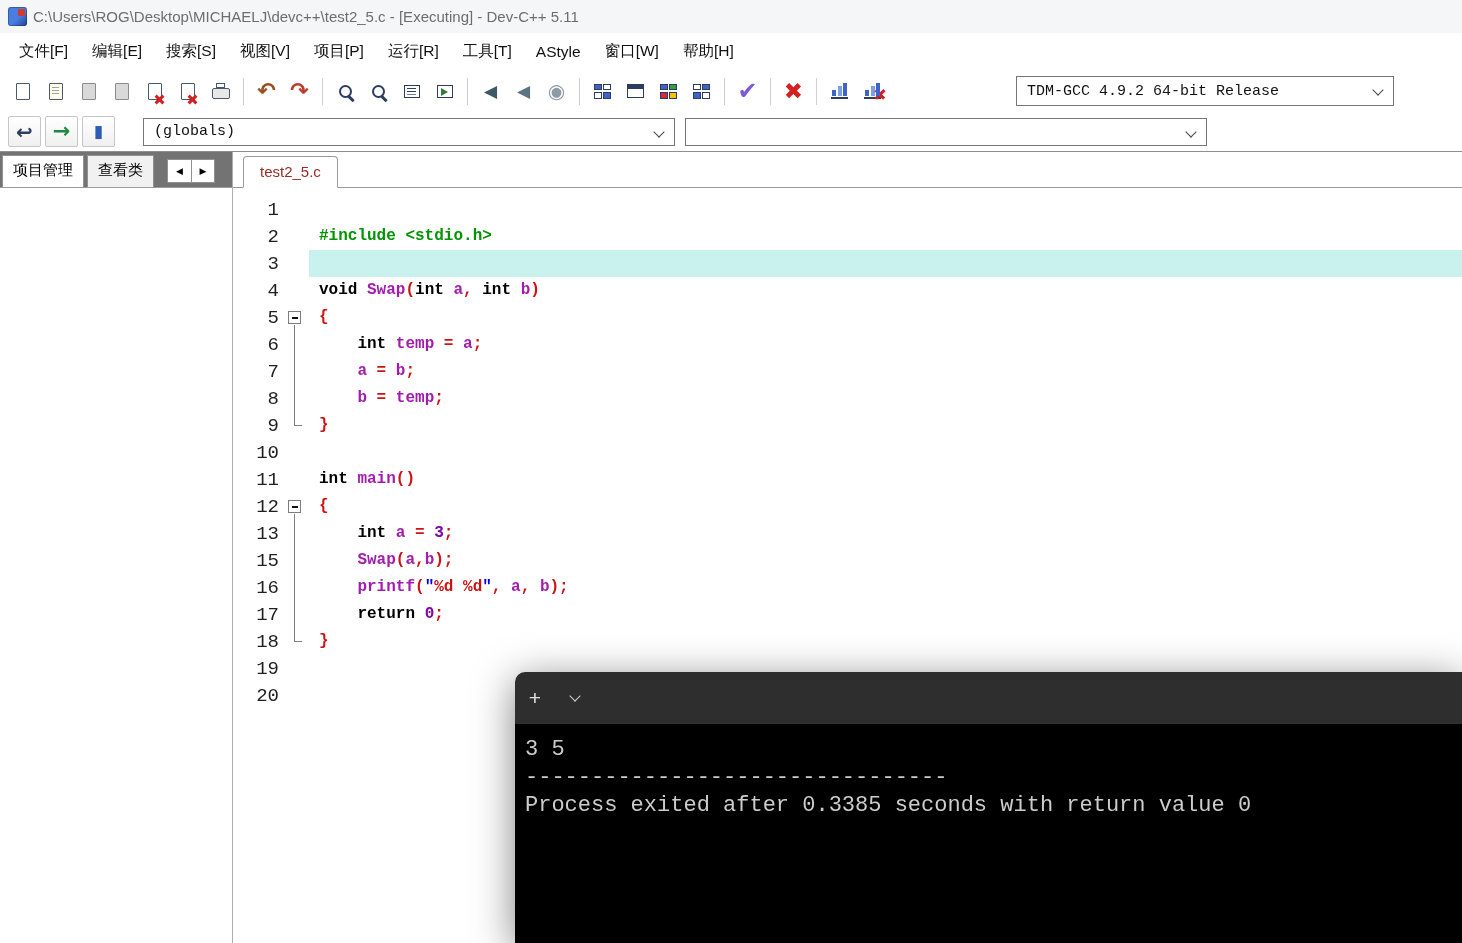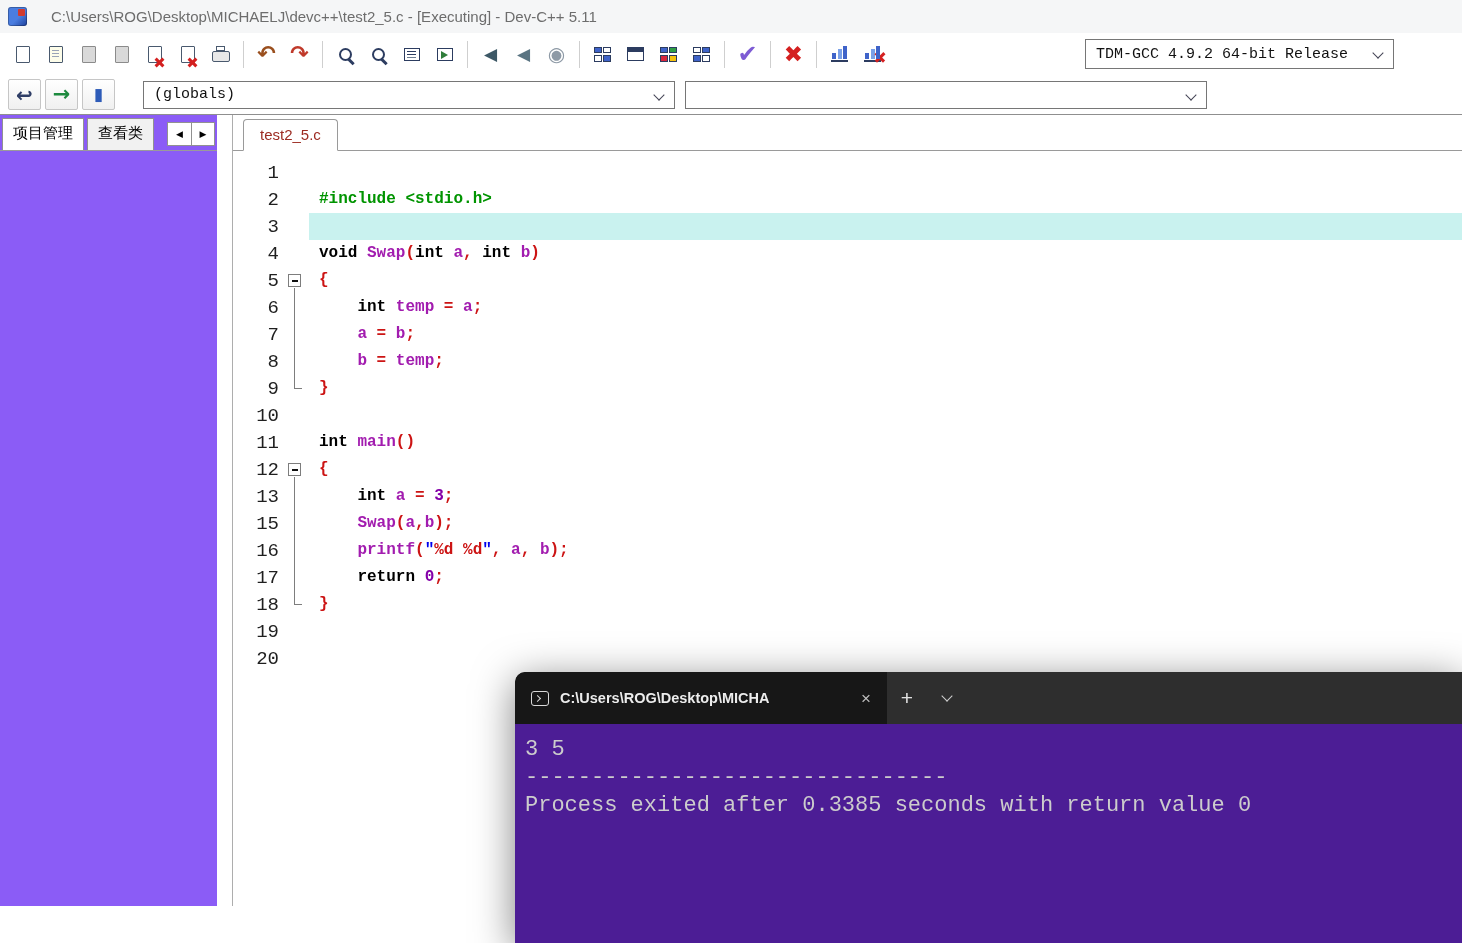--- a/index.html
+++ b/index.html
@@ -1,20 +1,20 @@
 <!DOCTYPE html>
 <html><head>
 <meta charset="utf-8">
 <style>
 *{margin:0;padding:0;box-sizing:border-box}
 html,body{width:1462px;height:943px;overflow:hidden;background:#fff;font-family:"Liberation Sans",sans-serif}
 .screen{position:relative;width:1462px;height:943px;background:#fff}
 
 
-.titlebar{height:33px;background:#f5f6f7;display:flex;align-items:center;padding:0 8px;gap:24px}
+.titlebar{height:33px;background:#f5f6f7;display:flex;align-items:center;padding:0 8px;gap:6px}
 .appicon{width:19px;height:19px;border-radius:3px;background:linear-gradient(135deg,#4a7de0 55%,#1d3f9a);position:relative;box-shadow:inset 0 0 0 1px rgba(0,0,0,.25);flex:none}
 .appicon::after{content:"";position:absolute;right:2px;top:2px;width:7px;height:7px;background:#d03a2f;border-radius:1px}
 .titletext{color:#6d6d6d;font-size:15px;white-space:nowrap}
 
 
 .menubar{height:37px;background:#fff;display:flex;align-items:center;padding-left:8px;gap:2px}
 .menu-item{padding:4px 11px;font-size:15.5px;color:#101010;white-space:nowrap}
 
 
 .toolbar1{height:42px;display:flex;align-items:center;padding:0 6px;background:#fff}
@@ -47,27 +47,27 @@
 .ic.chart i,.ic.chart-x i{left:1px;bottom:1px;width:4px;height:6px;background:#3f63c9}
 .ic.chart b,.ic.chart-x b{left:6.5px;bottom:1px;width:4px;height:10px;background:#7aa0e8}
 .ic.chart::after,.ic.chart-x::after{content:"";position:absolute;right:1px;bottom:1px;width:4px;height:13px;background:#3f63c9}
 .ic.chart-x em{right:-5px;bottom:-3px;width:12px;height:12px}
 .ic.chart-x em::before,.ic.chart-x em::after{content:"";position:absolute;left:0;top:5px;width:12px;height:2.5px;background:#d42020}
 .ic.chart-x em::before{transform:rotate(45deg)}
 .ic.chart-x em::after{transform:rotate(-45deg)}
 
 .combo{border:1px solid #767676;background:#fff;display:flex;align-items:center;height:30px;font-family:"Liberation Mono",monospace;font-size:15px;color:#111;padding:0 26px 0 10px;position:relative;white-space:nowrap;overflow:hidden}
 .combo .chev{position:absolute;right:11px;top:9px;width:8px;height:8px;border-right:1.7px solid #445;border-bottom:1.7px solid #445;transform:rotate(45deg)}
-.combo.compiler{width:309px;margin-left:auto;margin-right:62px}
+.combo.compiler{width:378px;margin-left:auto;margin-right:62px}
 .combo.globals{width:532px;margin-left:24px;height:28px}
 .combo.members{width:522px;margin-left:10px;height:28px}
 
 
 .bodyrow{display:flex;height:791px}
-.sidepanel{width:233px;border-right:1px solid #adadad;display:flex;flex-direction:row;background:#8b5cf6;flex:none}
+.sidepanel{width:233px;border-right:1px solid #adadad;display:flex;flex-direction:column;background:#737373;flex:none}
 .side-tabs{height:36px;display:flex;align-items:flex-end;padding:4px 2px 0 2px;gap:3px;border-bottom:1px solid #9a9a9a}
 .side-tab{border:1px solid #919191;border-bottom:none;background:#fff;font-size:15px;padding:5px 10px 7px;color:#000;white-space:nowrap}
 .side-tab.inactive{background:#f1f1f1}
 .spin{display:flex;border:1px solid #919191;margin-left:10px;margin-bottom:4px}
 .spin .sp{width:23px;height:22px;display:flex;align-items:center;justify-content:center;font-size:9px;background:#fff}
 .spin .sp:last-child{border-left:1px solid #919191}
 .side-body{flex:1;background:#fff}
 
 .main{flex:1;display:flex;flex-direction:column;min-width:0}
 .edit-tabs{height:36px;border-bottom:1px solid #9a9a9a;display:flex;align-items:flex-end;padding-left:10px;background:#fff}
@@ -97,33 +97,45 @@
 .terminal{position:absolute;left:515px;top:672px;width:947px;height:271px;border-radius:10px 0 0 0;box-shadow:0 8px 40px rgba(0,0,0,.5);overflow:hidden;display:flex;flex-direction:column;z-index:10}
 .term-bar{height:52px;background:#2e2e2e;display:flex;align-items:stretch}
 .term-tab{width:372px;background:#171717;display:flex;align-items:center;padding:0 8px 0 16px;gap:11px;border-radius:10px 0 0 0;flex:none;min-width:0}
 .term-icon{width:18px;height:15px;border:1.5px solid #d8d8d8;border-radius:3px;position:relative;flex:none}
 .term-icon::after{content:"";position:absolute;left:3px;top:4px;width:4px;height:4px;border-right:1.5px solid #d8d8d8;border-bottom:1.5px solid #d8d8d8;transform:rotate(-45deg)}
 .term-title{color:#ececec;font-size:14.5px;font-weight:bold;white-space:nowrap;overflow:hidden;flex:1}
 .term-close{color:#bdbdbd;font-size:17px;padding:0 8px;flex:none;line-height:1}
 .term-newtab{color:#e0e0e0;font-size:21px;width:40px;display:flex;align-items:center;justify-content:center;font-weight:normal}
 .term-dd{width:40px;display:flex;align-items:center;justify-content:center}
 .term-dd .chevw{width:8px;height:8px;border-right:1.6px solid #cfcfcf;border-bottom:1.6px solid #cfcfcf;transform:rotate(45deg);margin-top:-4px}
-.term-body{flex:1;background:#4c1d95;padding:12px 0 0 10px;font-family:"Liberation Mono",monospace;font-size:22px;color:#cccccc}
+.term-body{flex:1;background:#000000;padding:12px 0 0 10px;font-family:"Liberation Mono",monospace;font-size:22px;color:#cccccc}
 .tline{height:28px;line-height:28px;white-space:pre}
 </style>
 </head>
 <body>
 
 <div class="screen">
 
   <div class="titlebar">
     <span class="appicon"></span>
     <span class="titletext">C:\Users\ROG\Desktop\MICHAELJ\devc++\test2_5.c - [Executing] - Dev-C++ 5.11</span>
   </div>
 
+  <div class="menubar">
+      <div class="menu-item">文件[F]</div>
+      <div class="menu-item">编辑[E]</div>
+      <div class="menu-item">搜索[S]</div>
+      <div class="menu-item">视图[V]</div>
+      <div class="menu-item">项目[P]</div>
+      <div class="menu-item">运行[R]</div>
+      <div class="menu-item">工具[T]</div>
+      <div class="menu-item">AStyle</div>
+      <div class="menu-item">窗口[W]</div>
+      <div class="menu-item">帮助[H]</div>
+    </div>
 
   <div class="toolbar1">
     <div class="tbtn">
         <span class="ic page">
           <i></i>
           <b></b>
         </span>
       </div>
       <div class="tbtn">
         <span class="ic page-open">
@@ -420,25 +432,20 @@
             <span class="ln">20</span>
             <span class="fold"></span>
             <span class="code"></span>
           </div>
         </div>
     </div>
   </div>
 
   <div class="terminal">
     <div class="term-bar">
-      <div class="term-tab">
-        <span class="term-icon"></span>
-        <span class="term-title">C:\Users\ROG\Desktop\MICHA</span>
-        <span class="term-close">×</span>
-      </div>
       <div class="term-newtab">+</div>
       <div class="term-dd">
         <span class="chevw"></span>
       </div>
     </div>
     <div class="term-body">
         <div class="tline">3 5</div>
         <div class="tline">--------------------------------</div>
         <div class="tline">Process exited after 0.3385 seconds with return value 0</div>
       </div>

